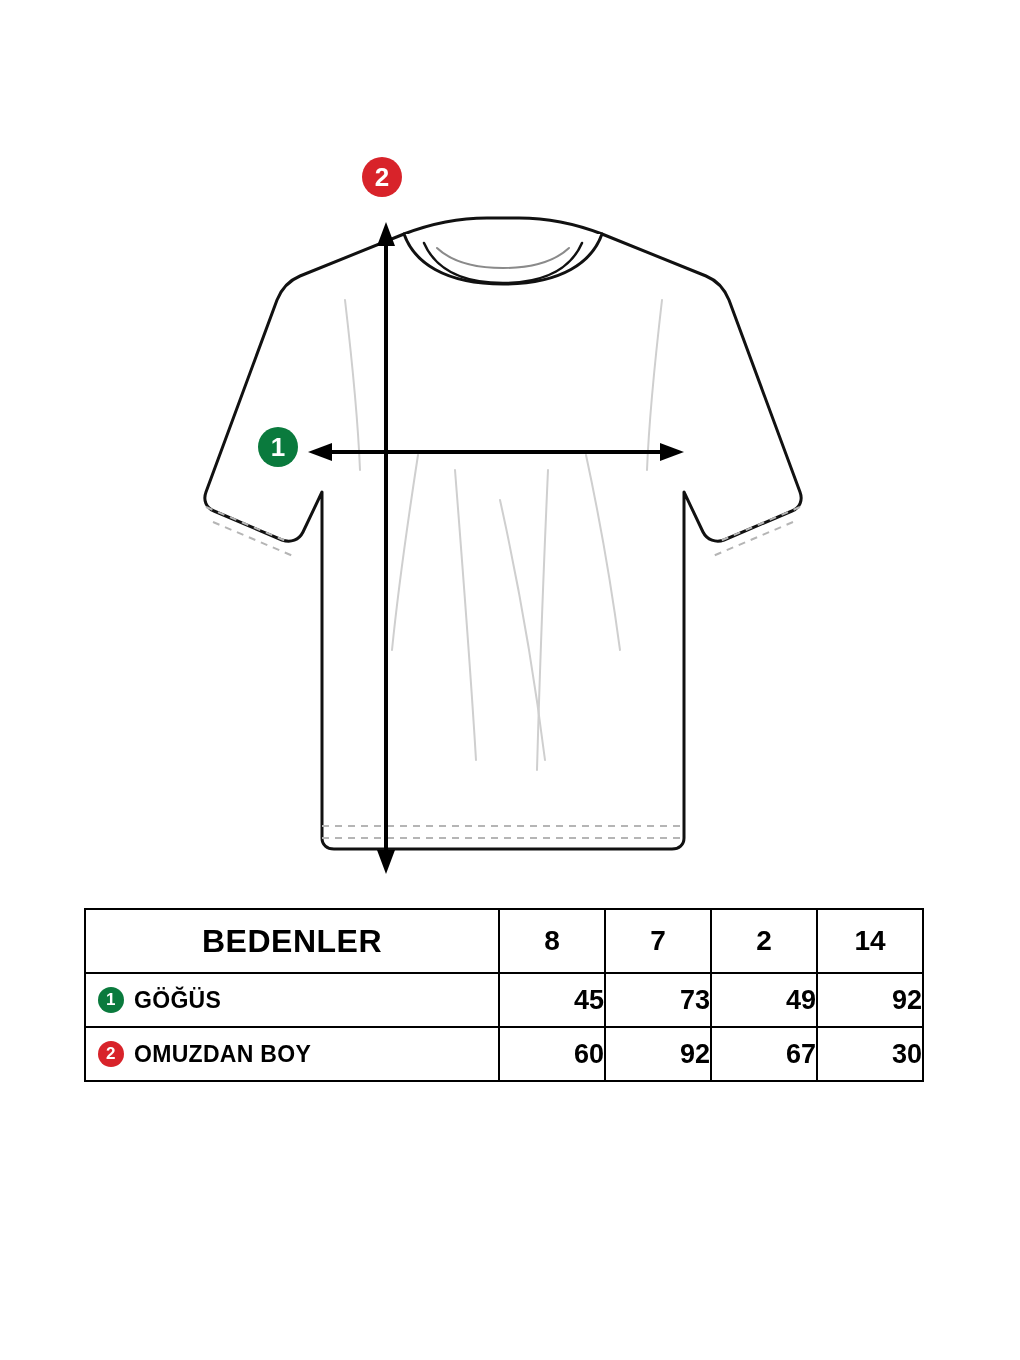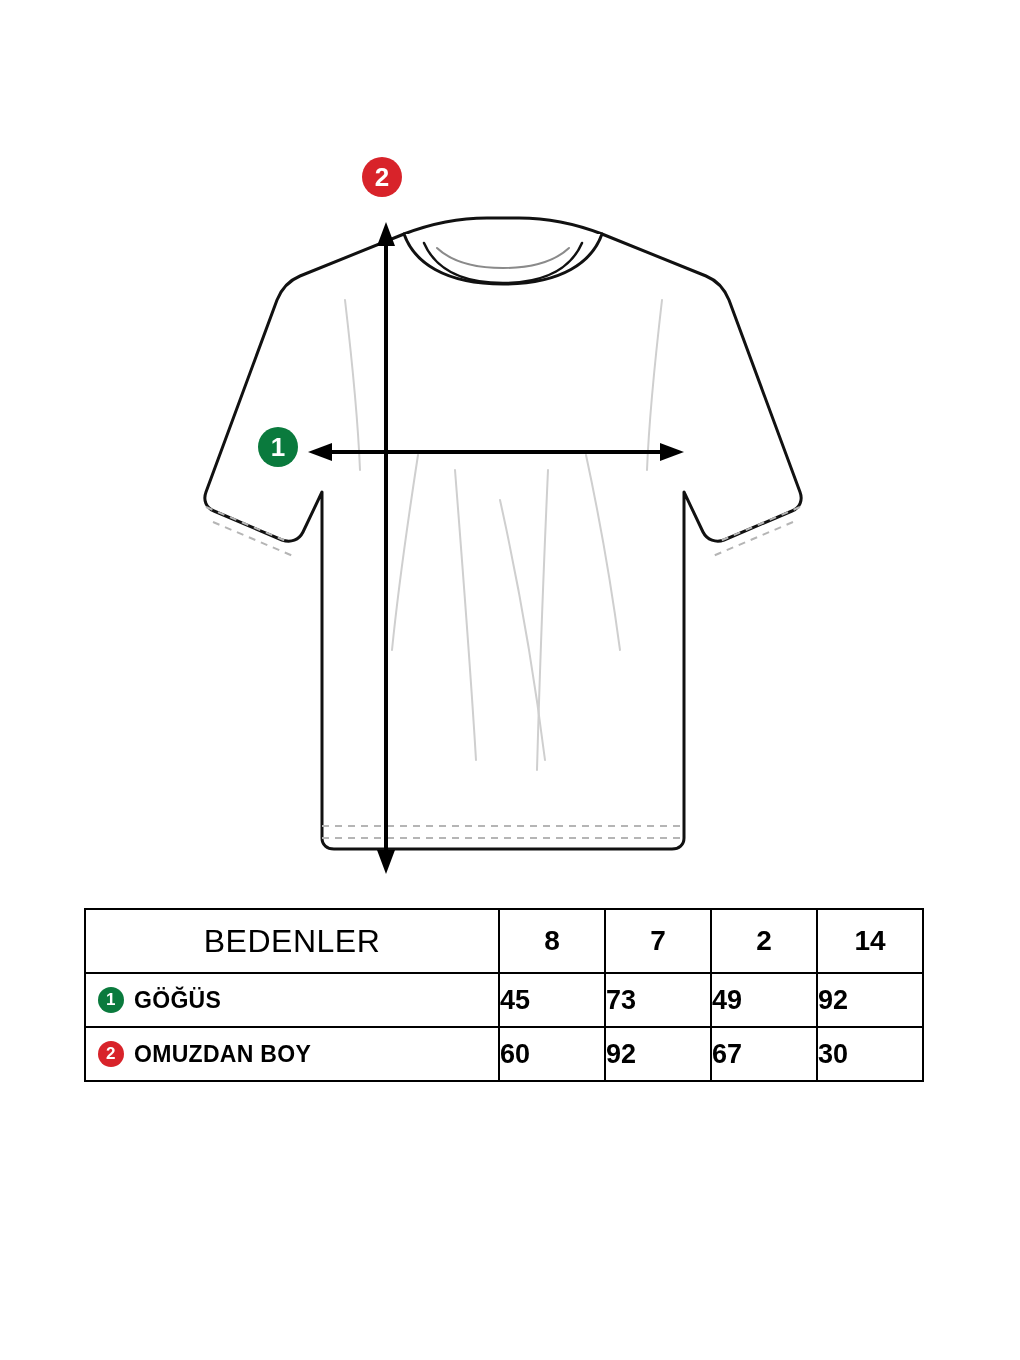--- a/index.html
+++ b/index.html
@@ -76,21 +76,21 @@
     font-family: "Liberation Sans", sans-serif;
   }
   .col-label { width: 412px; }
   .col-size  { width: 104px; }
 
   .row-head td {
     height: 62px;
   }
   .head-title {
     font-size: 32px;
-    font-weight: normal;
+    font-weight: bold;
     text-align: center;
     letter-spacing: 0.5px;
   }
   .head-size {
     font-size: 28px;
     font-weight: bold;
     text-align: center;
   }
 
   .subhead-label {
@@ -122,21 +122,21 @@
     font-size: 17px;
     font-weight: bold;
     flex: 0 0 auto;
   }
   .badge-green { background: #0a7a3d; }
   .badge-red { background: #d8232a; }
 
   .value-cell {
     font-size: 27px;
     font-weight: bold;
-    text-align: left;
+    text-align: right;
   }
   .empty-cell { }
 </style>
 </head>
 <body>
 
 <div class="page">
 
   <div class="diagram">
     <svg width="1020" height="900" viewBox="0 0 1020 900" xmlns="http://www.w3.org/2000/svg">

